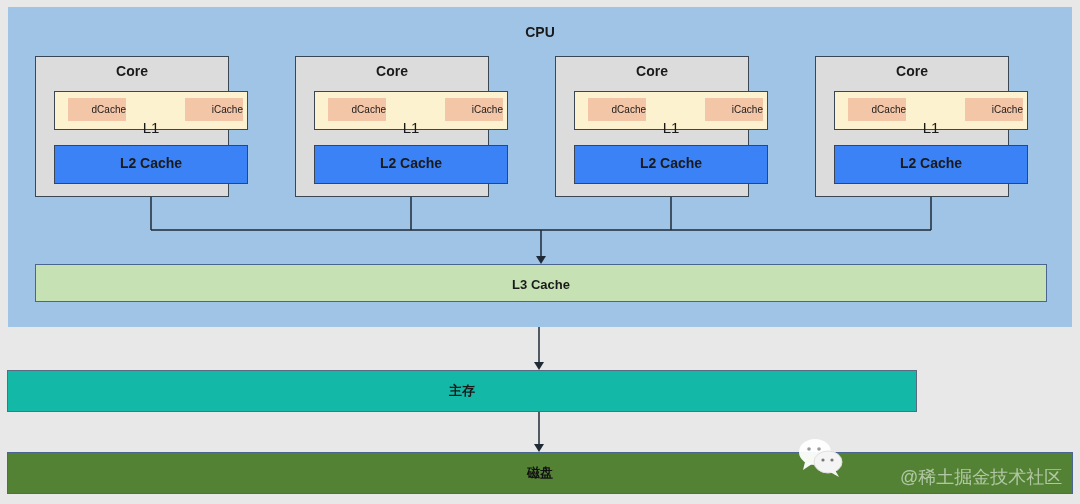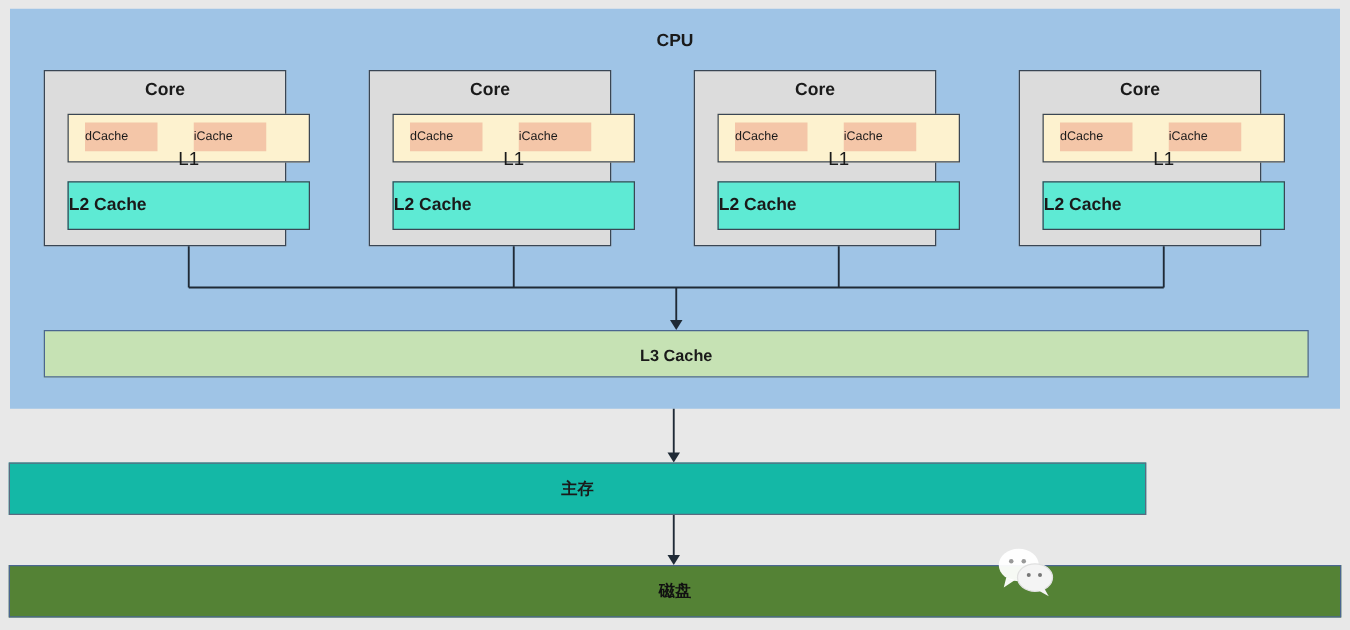--- a/index.html
+++ b/index.html
@@ -29,28 +29,28 @@
   .l1 {
     position: absolute; left: 18px; top: 34px; width: 192px; height: 37px;
     background: #fdf2cf; border: 1.5px solid #3a4654;
   }
   .l1-label {
     position: absolute; left: 0; right: 0; top: 9px; text-align: center;
     font-size: 15px; font-weight: 500; margin-top: 18px;
   }
   .subcache {
     position: absolute; top: 6px; width: 58px; height: 23px;
-    background: #f4c6a8; font-size: 10px; text-align: left; line-height: 23px;
+    background: #f4c6a8; font-size: 10px; text-align: right; line-height: 23px;
   }
   .dcache { left: 13px; }
-  .icache { left: 100px; }
+  .icache { left: 130px; }
   .l2 {
     position: absolute; left: 18px; top: 88px; width: 192px; height: 37px;
-    background: #5eead4; border: 1.5px solid #3a4654;
-    text-align: left; line-height: 35px; font-weight: bold; font-size: 14px;
+    background: #3b82f6; border: 1.5px solid #3a4654;
+    text-align: center; line-height: 35px; font-weight: bold; font-size: 14px;
   }
   .l3 {
     left: 35px; top: 264px; width: 1012px; height: 38px;
     background: #c6e2b4; border: 1.5px solid #4a6690;
     text-align: center; line-height: 39px; font-weight: bold; font-size: 13px;
   }
   .mem {
     left: 7px; top: 370px; width: 910px; height: 42px;
     background: #14b8a6; border: 1.5px solid #5a6a80;
     text-align: center; line-height: 40px; font-weight: bold; font-size: 13px;
@@ -146,13 +146,14 @@
   <svg class="wm-icon" width="54" height="50">
     <ellipse cx="20" cy="20" rx="16" ry="13" fill="#ffffff" opacity="0.95"></ellipse>
     <polygon points="10,30 8,38 17,32" fill="#ffffff" opacity="0.95"></polygon>
     <ellipse cx="33" cy="30" rx="14" ry="11" fill="#f4f4f4" stroke="#e0e0e0" stroke-width="1"></ellipse>
     <polygon points="40,38 44,45 35,40" fill="#f4f4f4"></polygon>
     <circle cx="14" cy="17" r="1.8" fill="#999"></circle>
     <circle cx="24" cy="17" r="1.8" fill="#999"></circle>
     <circle cx="28" cy="28" r="1.6" fill="#777"></circle>
     <circle cx="37" cy="28" r="1.6" fill="#777"></circle>
   </svg>
+  <div class="wm-sub">@稀土掘金技术社区</div>
 </div>
 
 </body></html>

